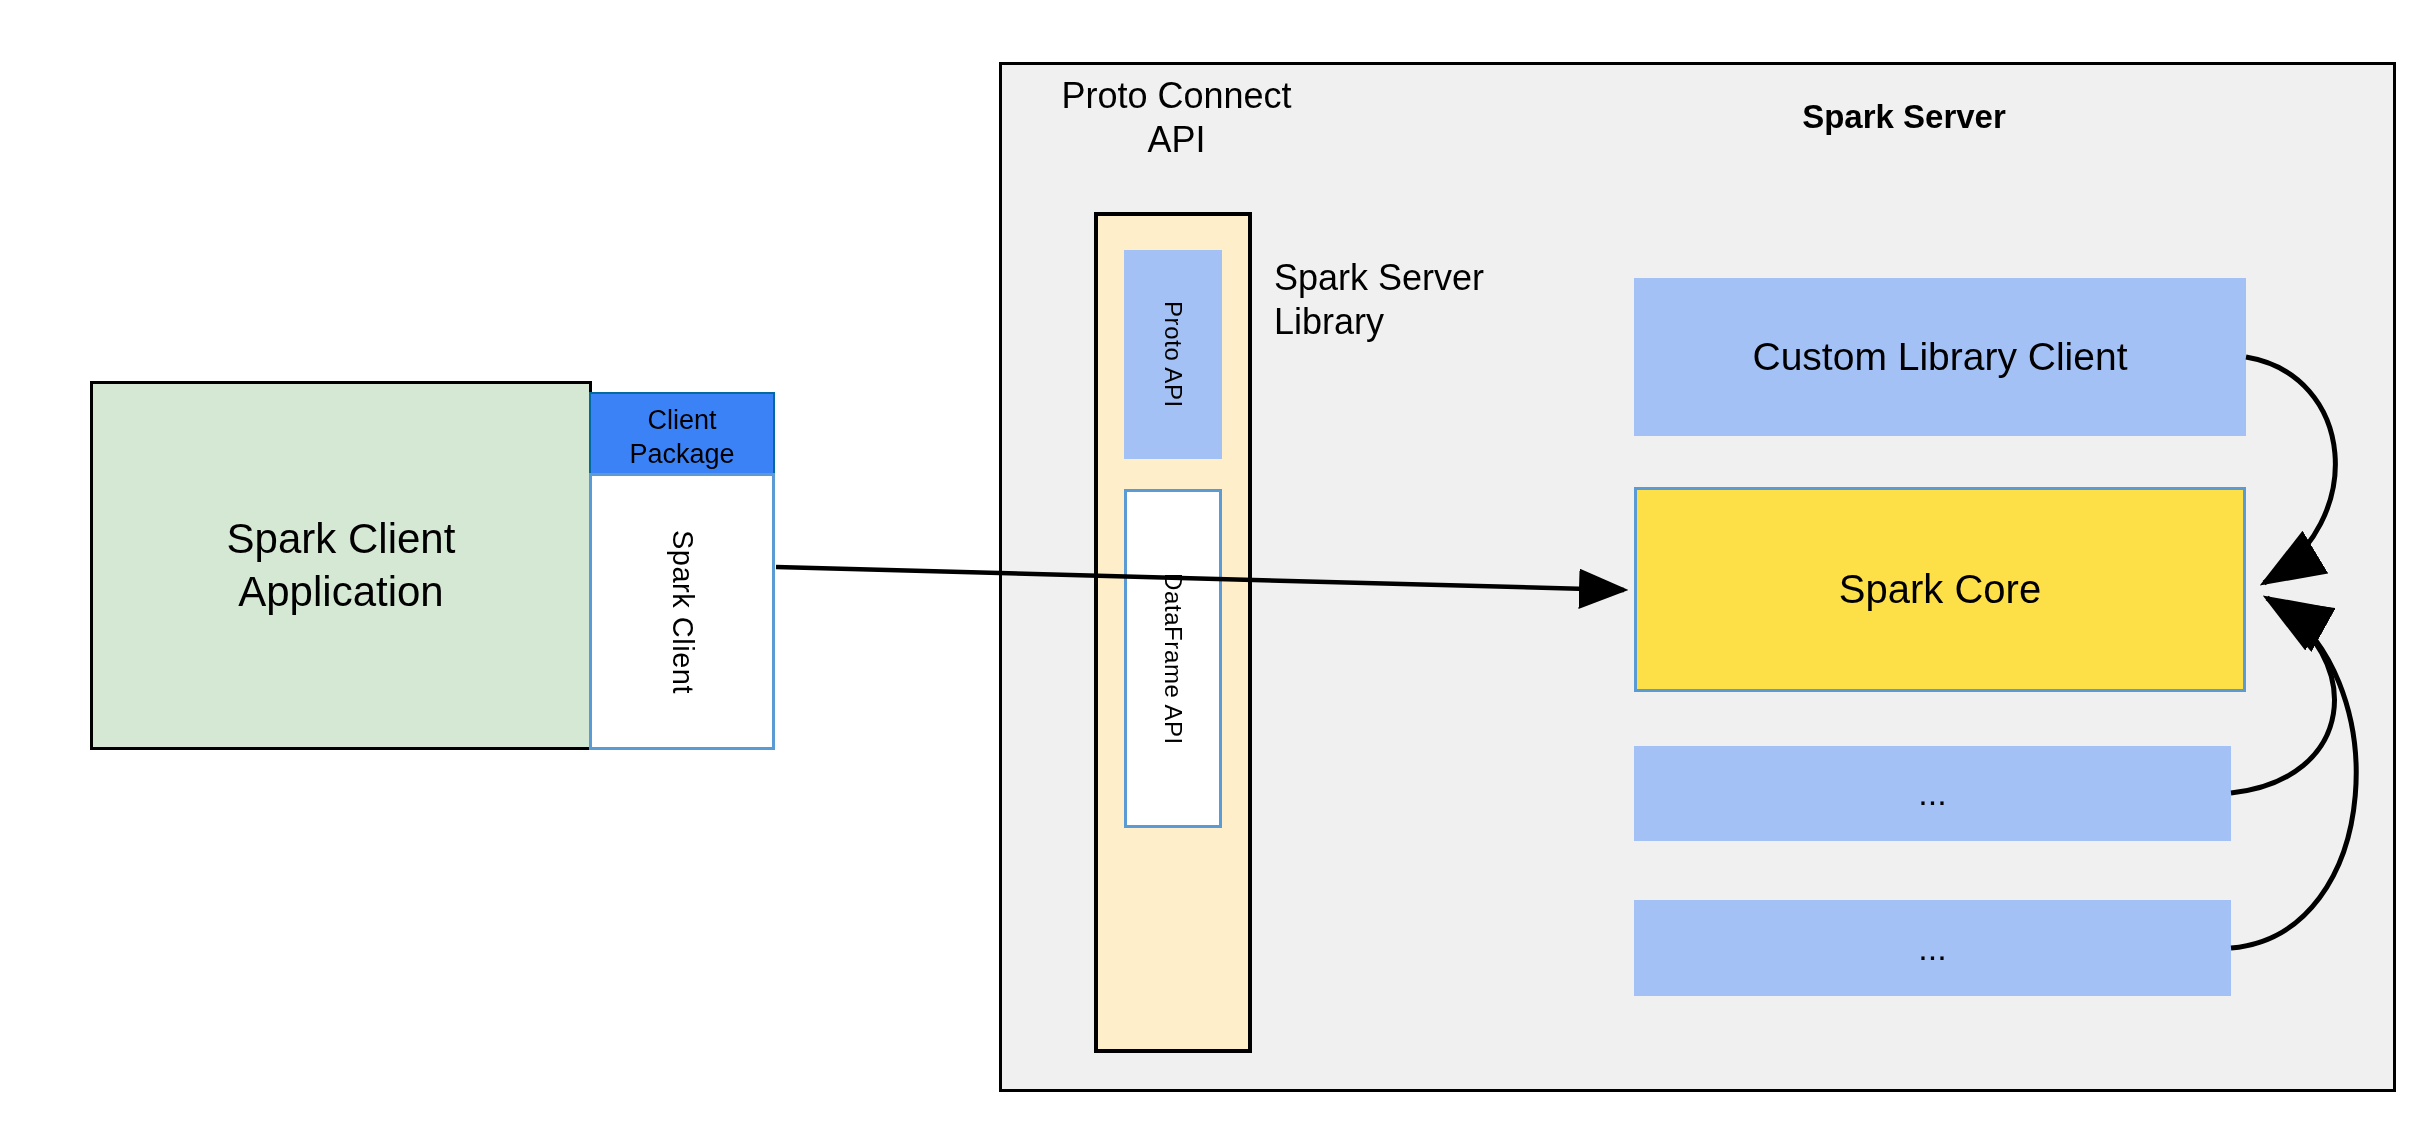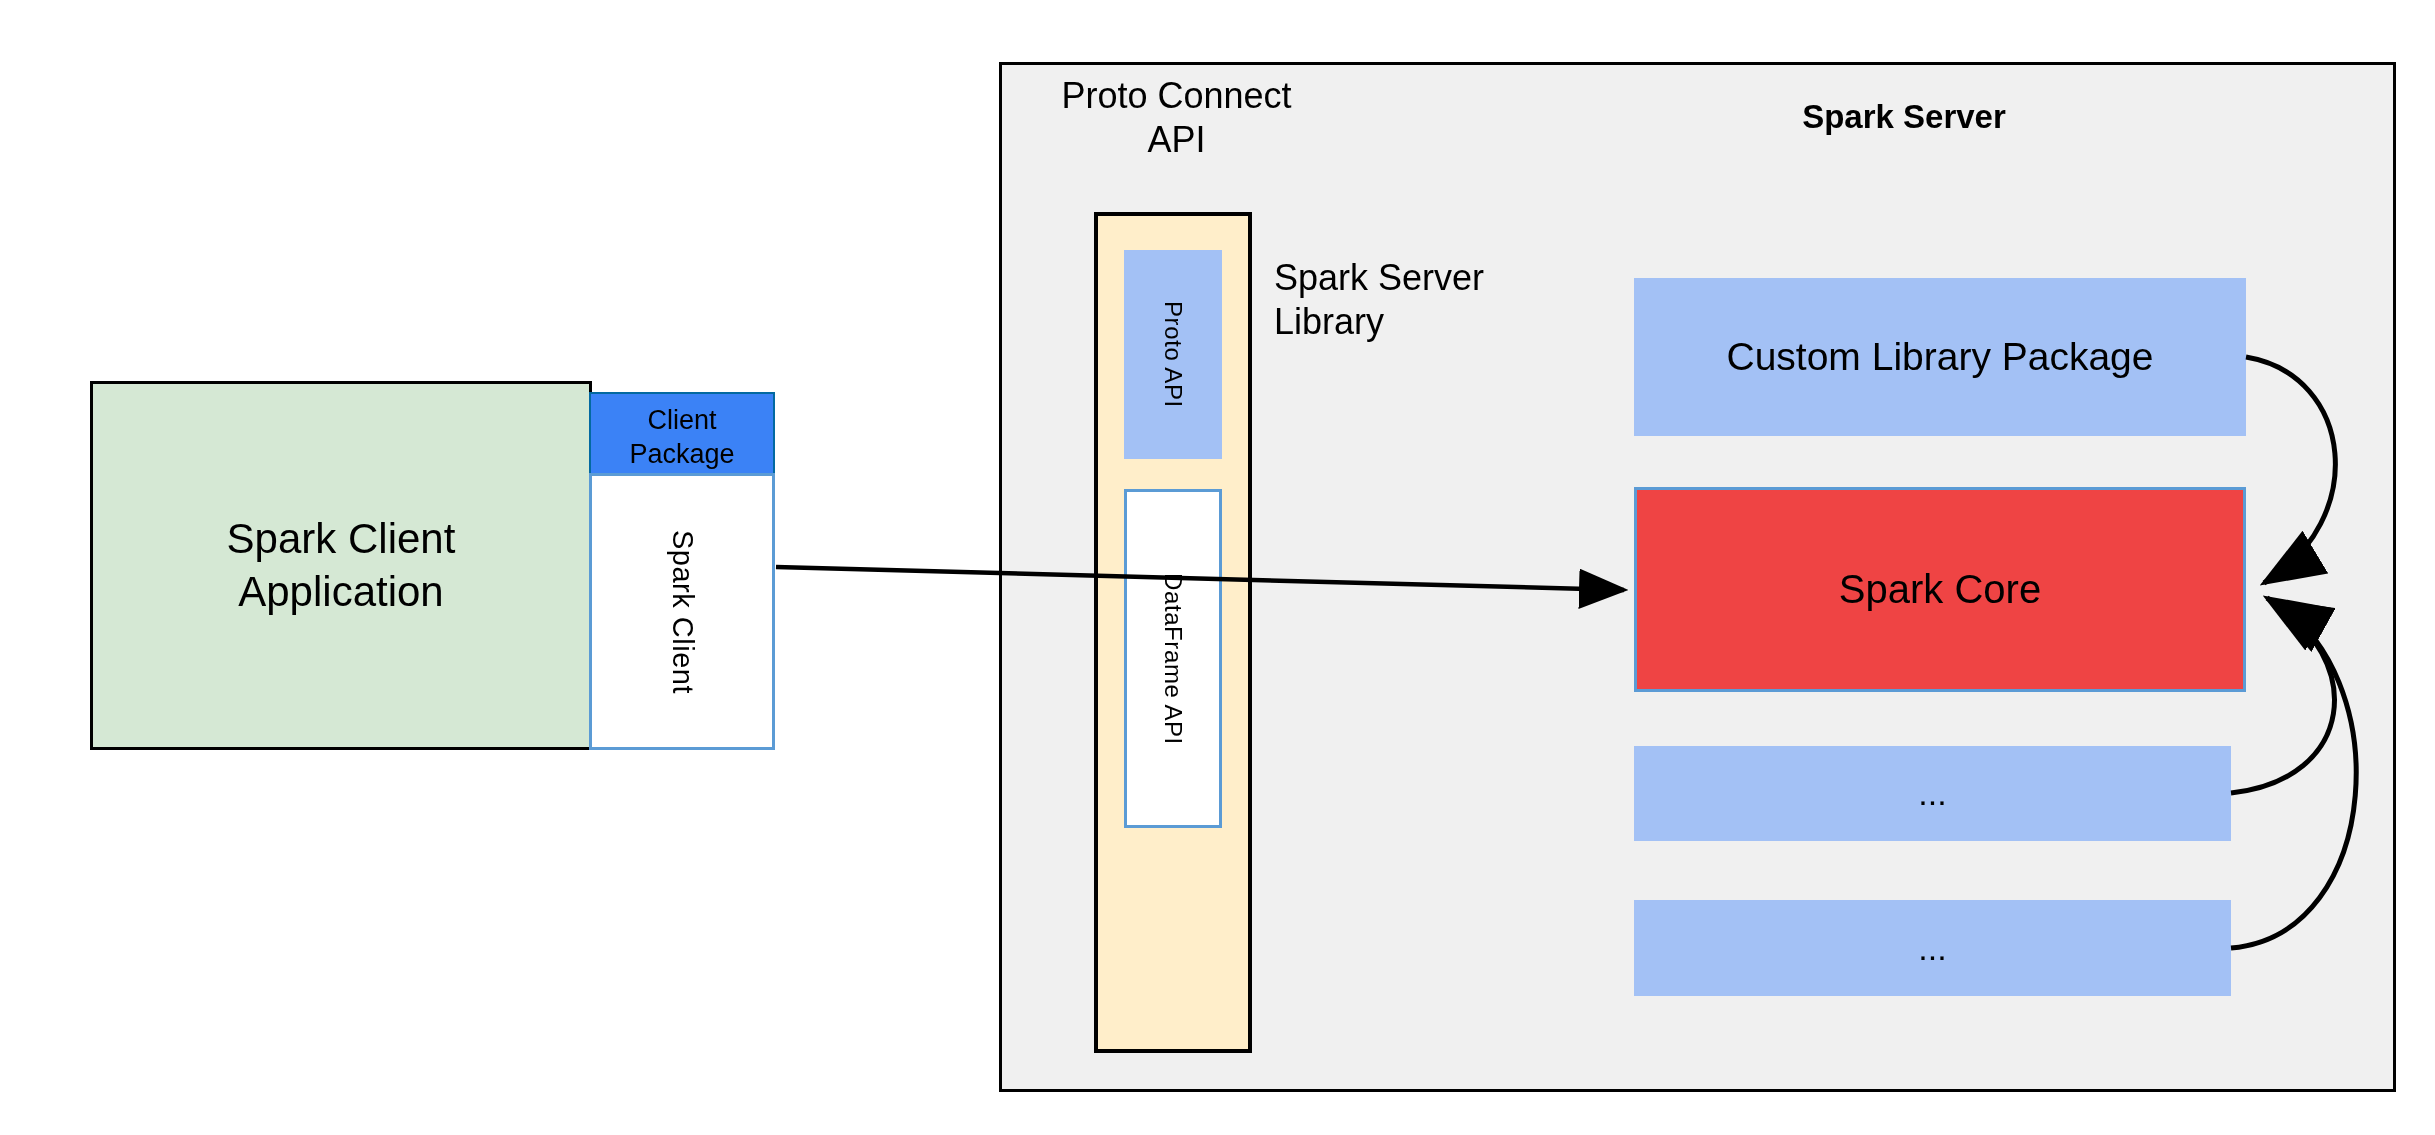--- a/index.html
+++ b/index.html
@@ -135,21 +135,21 @@
   #custom-library-plugin {
     left: 1610px; top: 278px;
     width: 612px; height: 158px;
     background: #a3c1f5;
     font-size: 39px;
     z-index: 4;
   }
   #spark-core {
     left: 1610px; top: 487px;
     width: 612px; height: 205px;
-    background: #ef4444;
+    background: #fde047;
     border: 3px solid #5b9bd5;
     font-size: 40px;
     z-index: 4;
   }
   #ellipsis-box-1 {
     left: 1610px; top: 746px;
     width: 597px; height: 95px;
     background: #a3c1f5;
     font-size: 34px;
     z-index: 4;
@@ -188,21 +188,21 @@
   <div class="box" id="connect-api-column"></div>
 
   <div class="box" id="proto-api">
     <span class="vtext-api">Proto API</span>
   </div>
 
   <div class="box" id="dataframe-api">
     <span class="vtext-api">DataFrame API</span>
   </div>
 
-  <div class="box" id="custom-library-plugin">Custom Library Package</div>
+  <div class="box" id="custom-library-plugin">Custom Library Client</div>
 
   <div class="box" id="spark-core">Spark Core</div>
 
   <div class="box" id="ellipsis-box-1">...</div>
 
   <div class="box" id="ellipsis-box-2">...</div>
 
   <div class="box" id="client-app">Spark Client
 Application</div>
 

